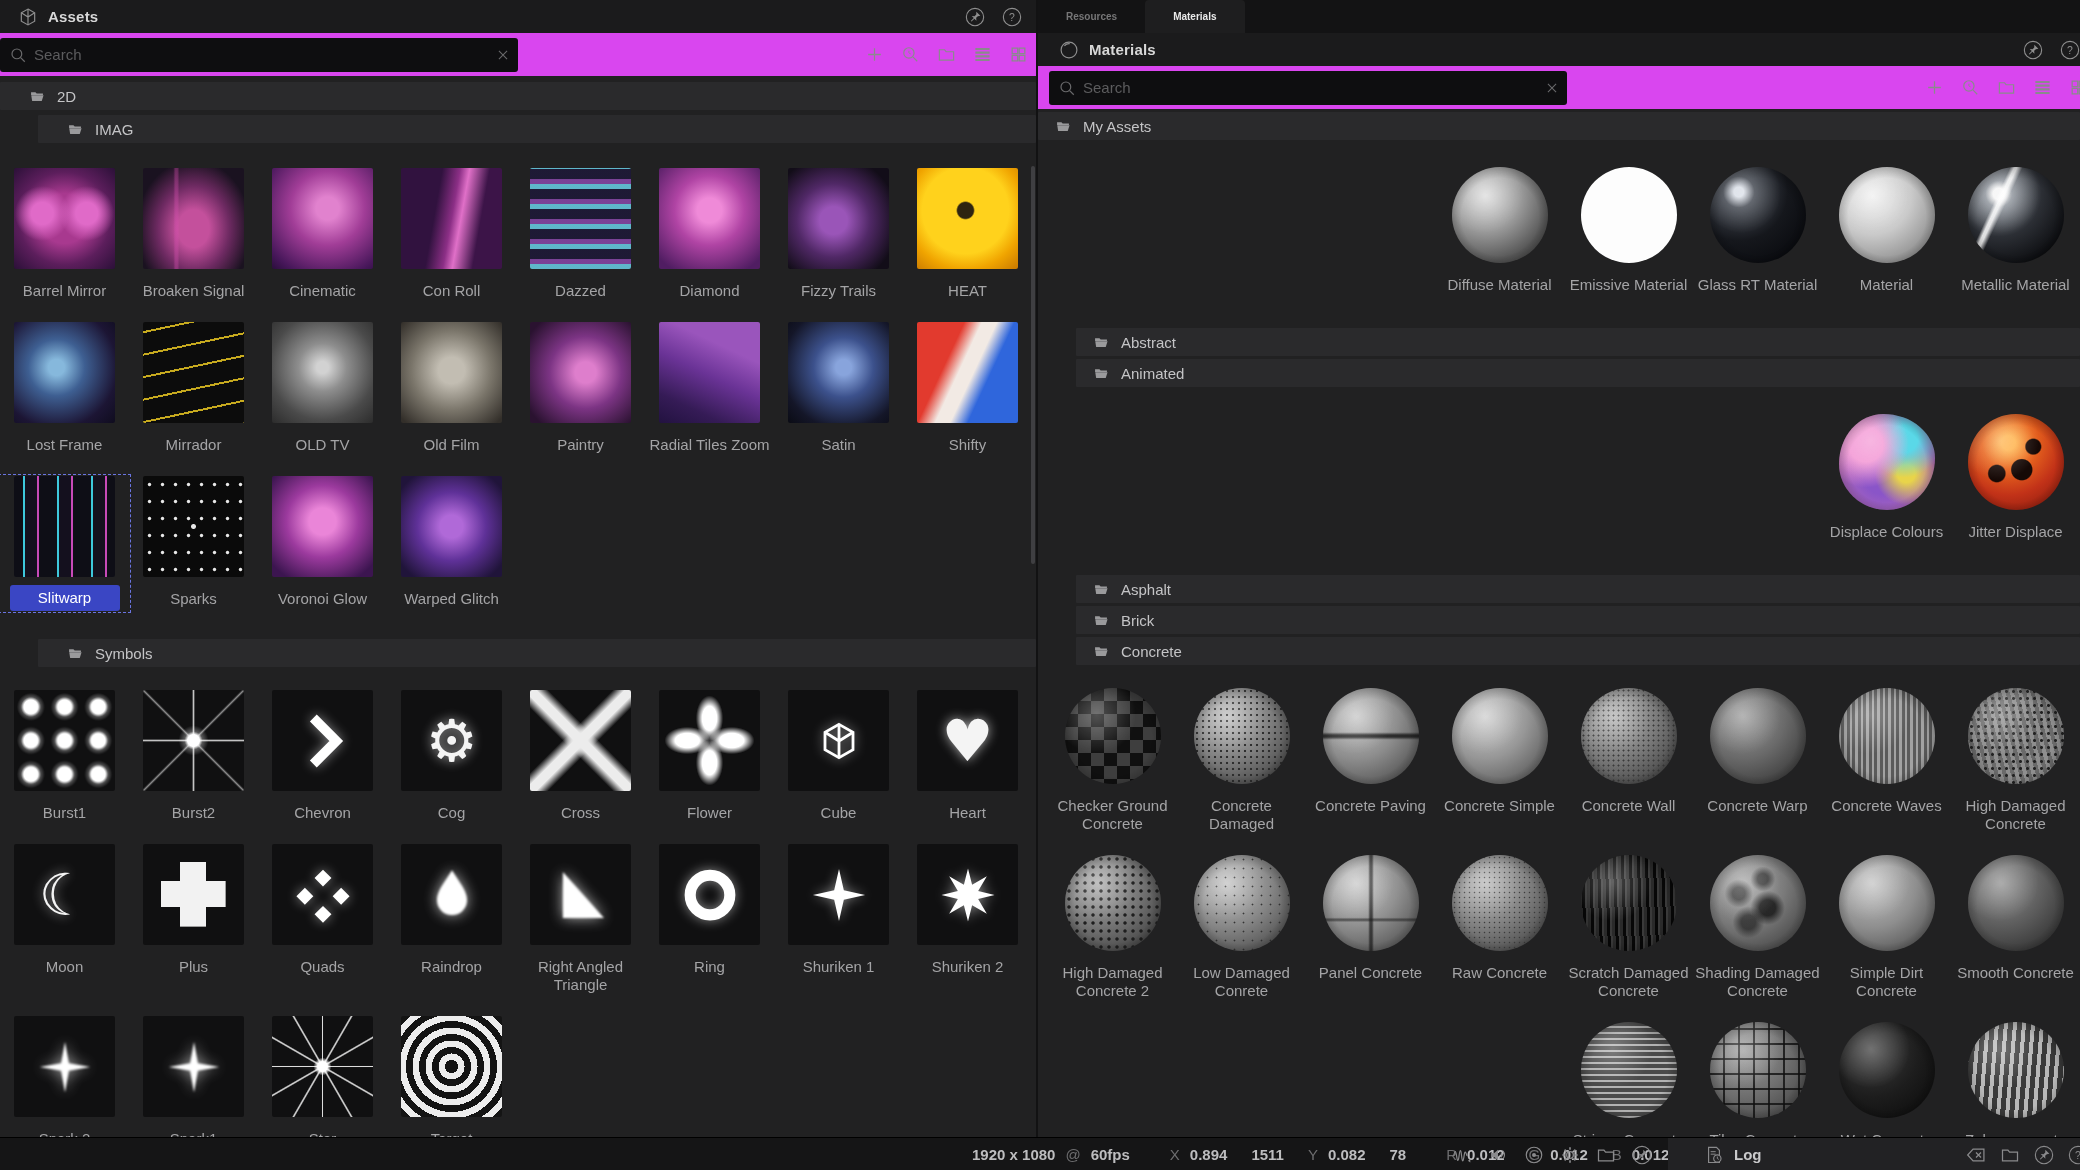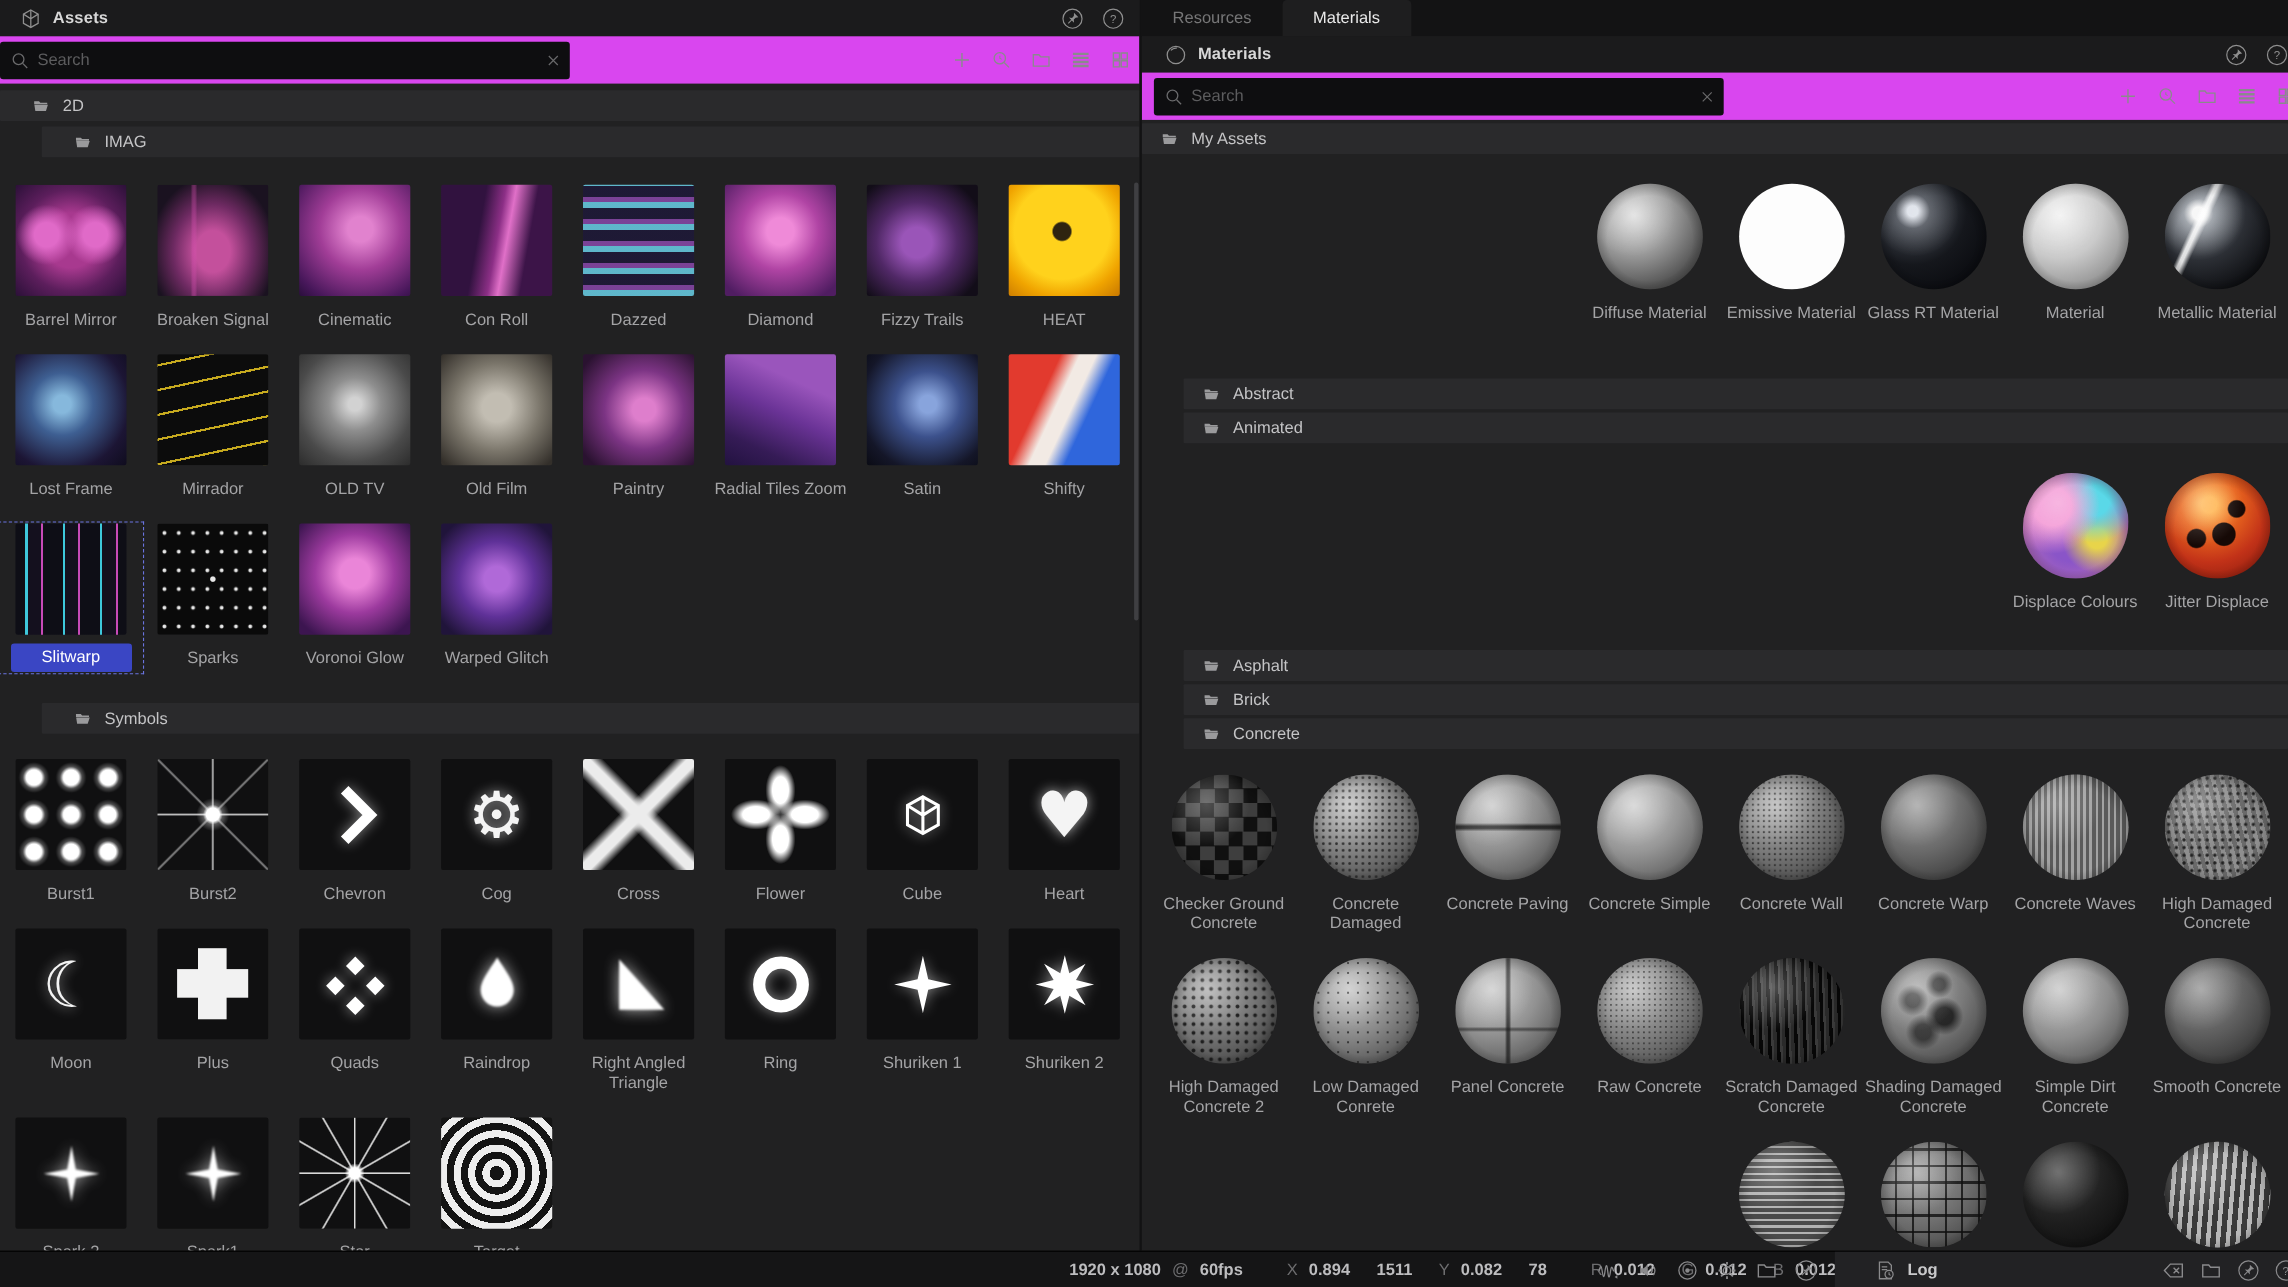--- a/index.html
+++ b/index.html
@@ -12,21 +12,21 @@
   .panel.left{width:1037px;}
   .panel.right{width:1043px;border-left:2px solid #121213;}
 
   .phead{height:33px;display:flex;align-items:center;background:#1b1b1c;padding:0 14px 0 18px;gap:10px;}
   .phead .ptitle{font-size:15px;font-weight:bold;color:#d8d8d8;letter-spacing:.2px;}
   .phead .spacer{flex:1;}
   .hicon{width:20px;height:20px;color:#8f8f8f;display:inline-flex;}
   .hicon svg{width:100%;height:100%;}
 
   .tabbar{height:33px;display:flex;background:#131314;align-items:stretch;}
-  .tab{padding:0 28px;line-height:33px;font-size:15px;color:#767677;cursor:default;}
+  .tab{padding:0 28px;line-height:33px;font-size:10px;color:#767677;cursor:default;font-weight:bold;}
   .tab.active{background:#1e1e1f;color:#eaeaea;border-radius:4px 4px 0 0;}
 
   .searchrow{height:43px;display:flex;align-items:center;background:#d946ef;position:relative;}
   .panel.right .searchrow{padding-left:11px;}
   .searchbox{position:relative;width:518px;height:34px;background:#0e0e10;border-radius:3px;
              display:flex;align-items:center;}
   .searchbox input{background:transparent;border:0;outline:none;color:#c8c8c8;font-size:15px;
                    font-family:"Liberation Sans",sans-serif;flex:1;padding:0 28px 0 34px;}
   .searchbox input::placeholder{color:#5c5c5e;}
   .sicon{position:absolute;left:9px;top:8px;width:18px;height:18px;color:#6a6a6c;}
@@ -600,21 +600,21 @@
             <div class="tile" data-name="material-tile">
               <div class="thumb sphere mat-material" data-name="material-sphere"></div>
               <div class="tile-label" data-name="material-label">Material</div>
             </div>
             <div class="tile" data-name="material-tile">
               <div class="thumb sphere mat-metallic" data-name="material-sphere"></div>
               <div class="tile-label" data-name="material-label">Metallic Material</div>
             </div>
           </div>
 
-        <div class="folder-row nested" data-name="folder-row-abstract" style="margin-top:28px;">
+        <div class="folder-row nested" data-name="folder-row-abstract" style="margin-top:12px;">
           <span class="ficon" data-name="folder-icon">
               <svg viewBox="0 0 24 24">
                 <path d="M2.5 5h7l2 2h10v2.4H2.5z" fill="currentColor"></path>
                 <path d="M2.8 10h19.7L19.6 19H4.2z" fill="currentColor"></path>
               </svg>
             </span>
           <span class="flabel">Abstract</span>
         </div>
         <div class="folder-row nested" data-name="folder-row-animated">
           <span class="ficon" data-name="folder-icon">

